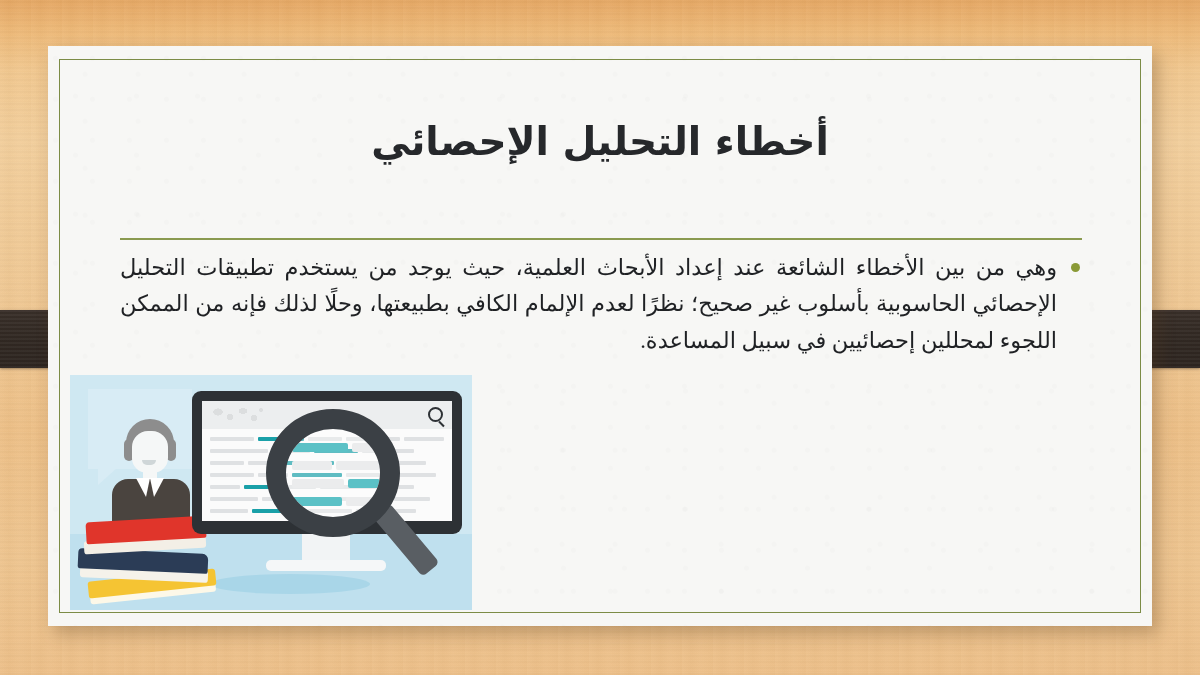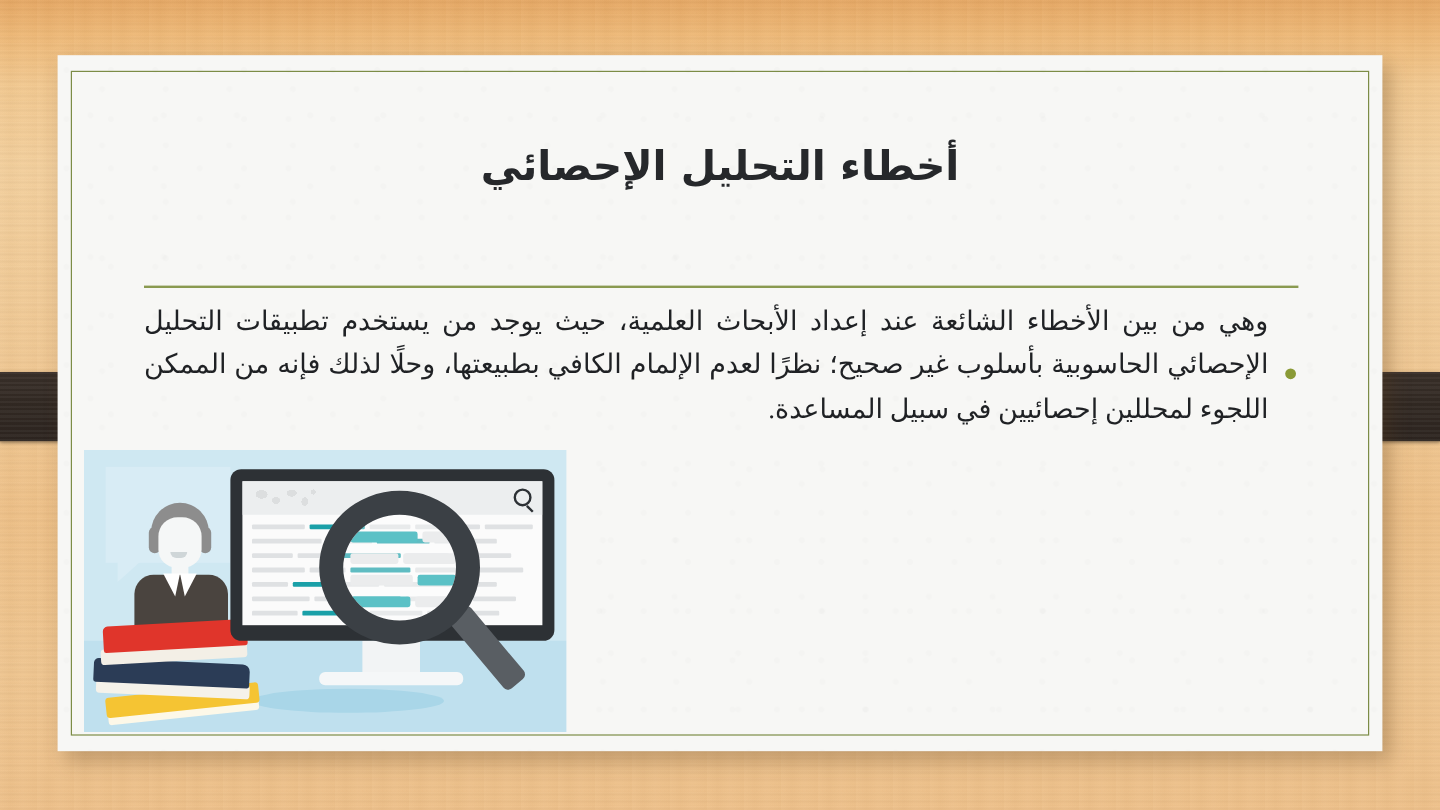--- a/index.html
+++ b/index.html
@@ -111,21 +111,21 @@
   
   #title {
     position: absolute;
     left: 60px;
     right: 60px;
     top: 118px;
     text-align: center;
     direction: rtl;
     font-family: "DejaVu Sans", "Liberation Sans", sans-serif;
     font-weight: bold;
-    font-size: 34px;
+    font-size: 39px;
     line-height: 1.25;
     color: #26282b;
     letter-spacing: 0;
   }
 
   
   #divider {
     position: absolute;
     left: 120px;
     width: 962px;
@@ -138,21 +138,21 @@
   #body-block {
     position: absolute;
     right: 120px;
     left: 120px;
     top: 250px;
     direction: rtl;
   }
   #bullet-row {
     display: flex;
     flex-direction: row;
-    align-items: center;
+    align-items: flex-start;
     gap: 14px;
   }
   #bullet-dot {
     flex: 0 0 auto;
     width: 9px;
     height: 9px;
     border-radius: 50%;
     background: #8a9a36;
     margin-top: 13px;
   }

